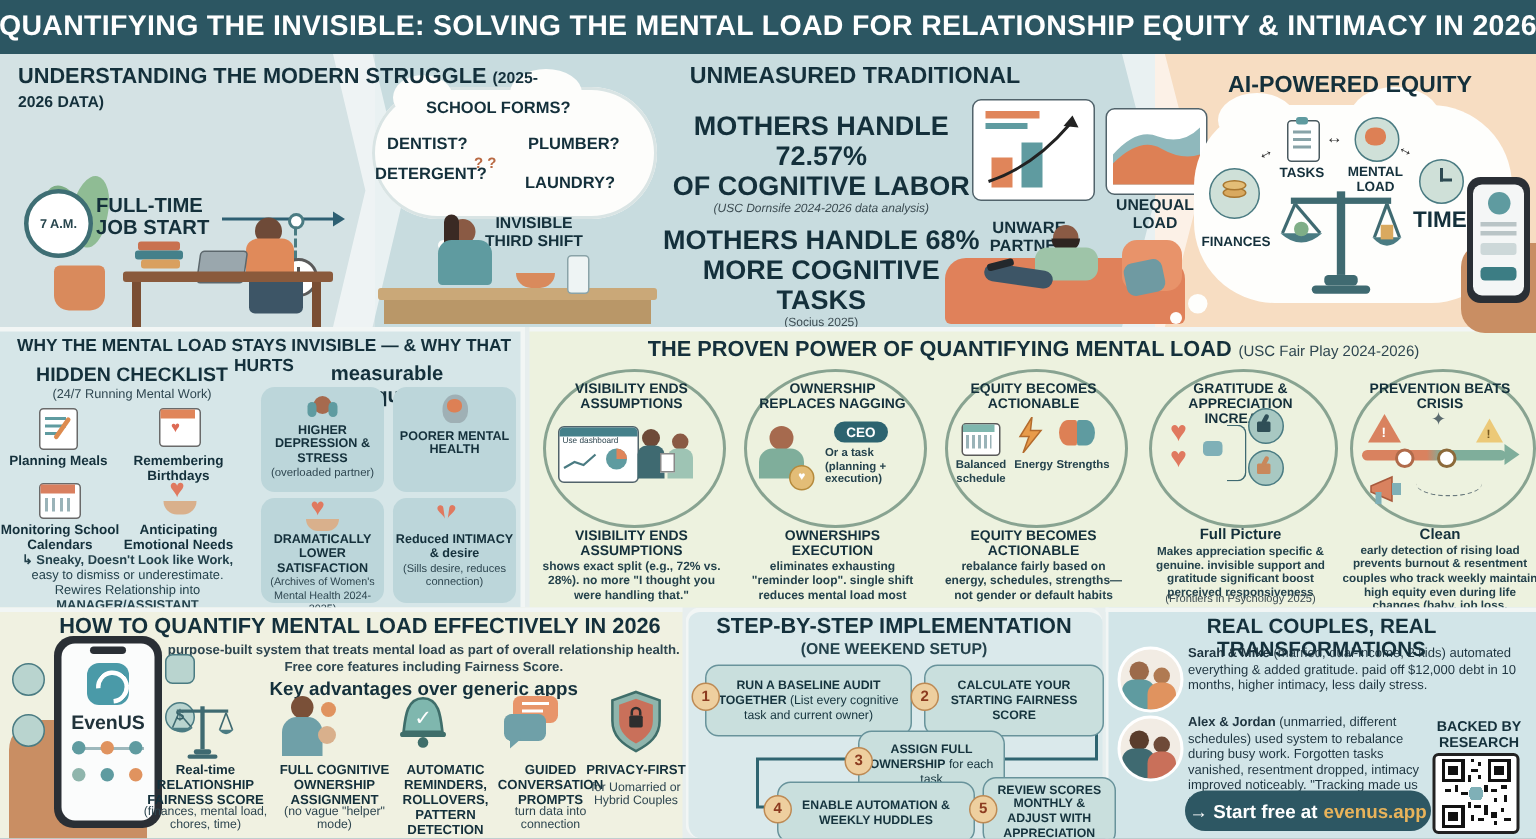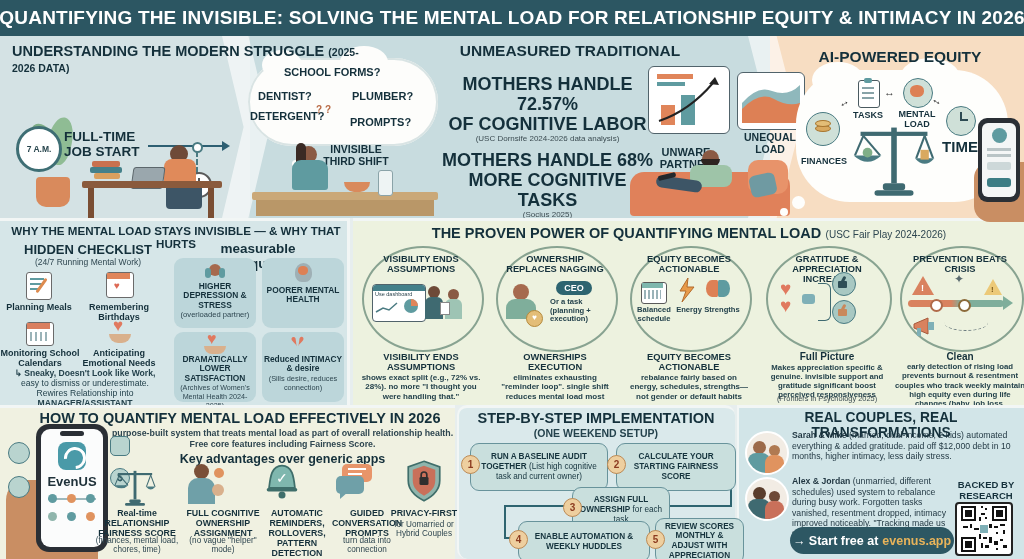--- a/index.html
+++ b/index.html
@@ -86,41 +86,41 @@
 
   <div class="p" style="left:248px;top:58px;width:190px;height:88px;background:#fdfdfb;border-radius:45px;box-shadow:0 0 0 2px #d9e4e4 inset;"></div>
   <div class="p dot" style="left:262px;top:50px;width:40px;height:30px;background:#fdfdfb;"></div>
   <div class="p dot" style="left:340px;top:46px;width:48px;height:32px;background:#fdfdfb;"></div>
   <div class="p dot" style="left:300px;top:148px;width:11px;height:11px;background:#fdfdfb;"></div>
   <div class="p dot" style="left:292px;top:160px;width:7px;height:7px;background:#fdfdfb;"></div>
   <div class="p b navy" style="left:284px;top:66px;font-size:11px;">SCHOOL FORMS?</div>
   <div class="p b navy" style="left:258px;top:90px;font-size:11px;">DENTIST?</div>
   <div class="p b navy" style="left:250px;top:110px;font-size:11px;">DETERGENT?</div>
   <div class="p b navy" style="left:352px;top:90px;font-size:11px;">PLUMBER?</div>
-  <div class="p b navy" style="left:350px;top:116px;font-size:11px;">PROMPTS?</div>
+  <div class="p b navy" style="left:350px;top:116px;font-size:11px;">LAUNDRY?</div>
   <div class="p b" style="left:316px;top:104px;font-size:10px;color:#b96a44;">? ?</div>
   <div class="p b navy ctr" style="left:318px;top:144px;width:76px;font-size:10.5px;line-height:1.1;">
     <div>INVISIBLE</div>
     <div>THIRD SHIFT</div>
   </div>
 
   <div class="p" style="left:252px;top:146px;">
     <div style="position:absolute;left:48px;top:0;width:17px;height:17px;border-radius:50%;background:#8a5a44;"></div>
     <div style="position:absolute;left:44px;top:-3px;width:10px;height:34px;border-radius:6px;background:#3a2a24;"></div>
     <div style="position:absolute;left:40px;top:14px;width:36px;height:30px;border-radius:9px 9px 3px 3px;background:#5f9ba0;"></div>
     <div style="position:absolute;left:0px;top:46px;width:186px;height:8px;background:#caa878;border-radius:2px;"></div>
     <div style="position:absolute;left:4px;top:54px;width:178px;height:16px;background:#b99768;"></div>
     <div style="position:absolute;left:92px;top:36px;width:26px;height:10px;border-radius:0 0 12px 12px;background:#d98a5c;"></div>
     <div style="position:absolute;left:126px;top:24px;width:13px;height:24px;background:#eef4f4;border:1.5px solid #8aa3a8;border-radius:3px;"></div>
   </div>
 
   <div class="p ctr navy" style="left:440px;top:74px;width:215px;">
     <div class="b t12">MOTHERS HANDLE 72.57%</div>
     <div class="b t12">OF COGNITIVE LABOR</div>
-    <div class="t8" style="color:#3c4c52;">(USC Dornsife 2024-2026 data analysis)</div>
+    <div class="t8" style="color:#3c4c52;font-style:italic;">(USC Dornsife 2024-2026 data analysis)</div>
     <div class="b t12" style="margin-top:6px;">MOTHERS HANDLE 68%</div>
     <div class="b t12">MORE COGNITIVE TASKS</div>
     <div class="t8" style="color:#3c4c52;">(Socius 2025)</div>
     <div class="b t12" style="margin-top:6px;">UNEQUAL COGNITIVE LABOR:</div>
     <div class="b t11">Strongest Predictor of</div>
     <div class="b t11">Relationship Dissatisfaction</div>
     <div class="t8" style="color:#3c4c52;">(JMF 2025)</div>
   </div>
 
   <div class="p whitecard" style="left:648px;top:66px;width:80px;height:66px;">
@@ -484,21 +484,21 @@
       <line x1="181" y1="133" x2="191" y2="133"></line>
     </g>
     <g fill="#2e6470">
       <polygon points="152,54 159,58 152,62"></polygon>
       <polygon points="208,97 201,101 208,105"></polygon>
       <polygon points="54,129 61,133 54,137"></polygon>
       <polygon points="191,129 198,133 191,137"></polygon>
     </g>
   </svg>
   <div class="p stepbox" style="left:470px;top:443px;width:124px;height:40px;">
-    <div><span class="b">RUN A BASELINE AUDIT TOGETHER</span> <span>(List high cognitive task and current owner)</span></div>
+    <div><span class="b">RUN A BASELINE AUDIT TOGETHER</span> <span>(List every cognitive task and current owner)</span></div>
   </div>
   <div class="p stepnum" style="left:461px;top:455px;">1</div>
   <div class="p stepbox" style="left:616px;top:443px;width:106px;height:40px;">
     <div><span class="b">CALCULATE YOUR STARTING FAIRNESS SCORE</span></div>
   </div>
   <div class="p stepnum" style="left:607px;top:455px;">2</div>
   <div class="p stepbox" style="left:572px;top:487px;width:84px;height:38px;">
     <div><span class="b">ASSIGN FULL OWNERSHIP</span> <span>for each task</span></div>
   </div>
   <div class="p stepnum" style="left:563px;top:498px;">3</div>

